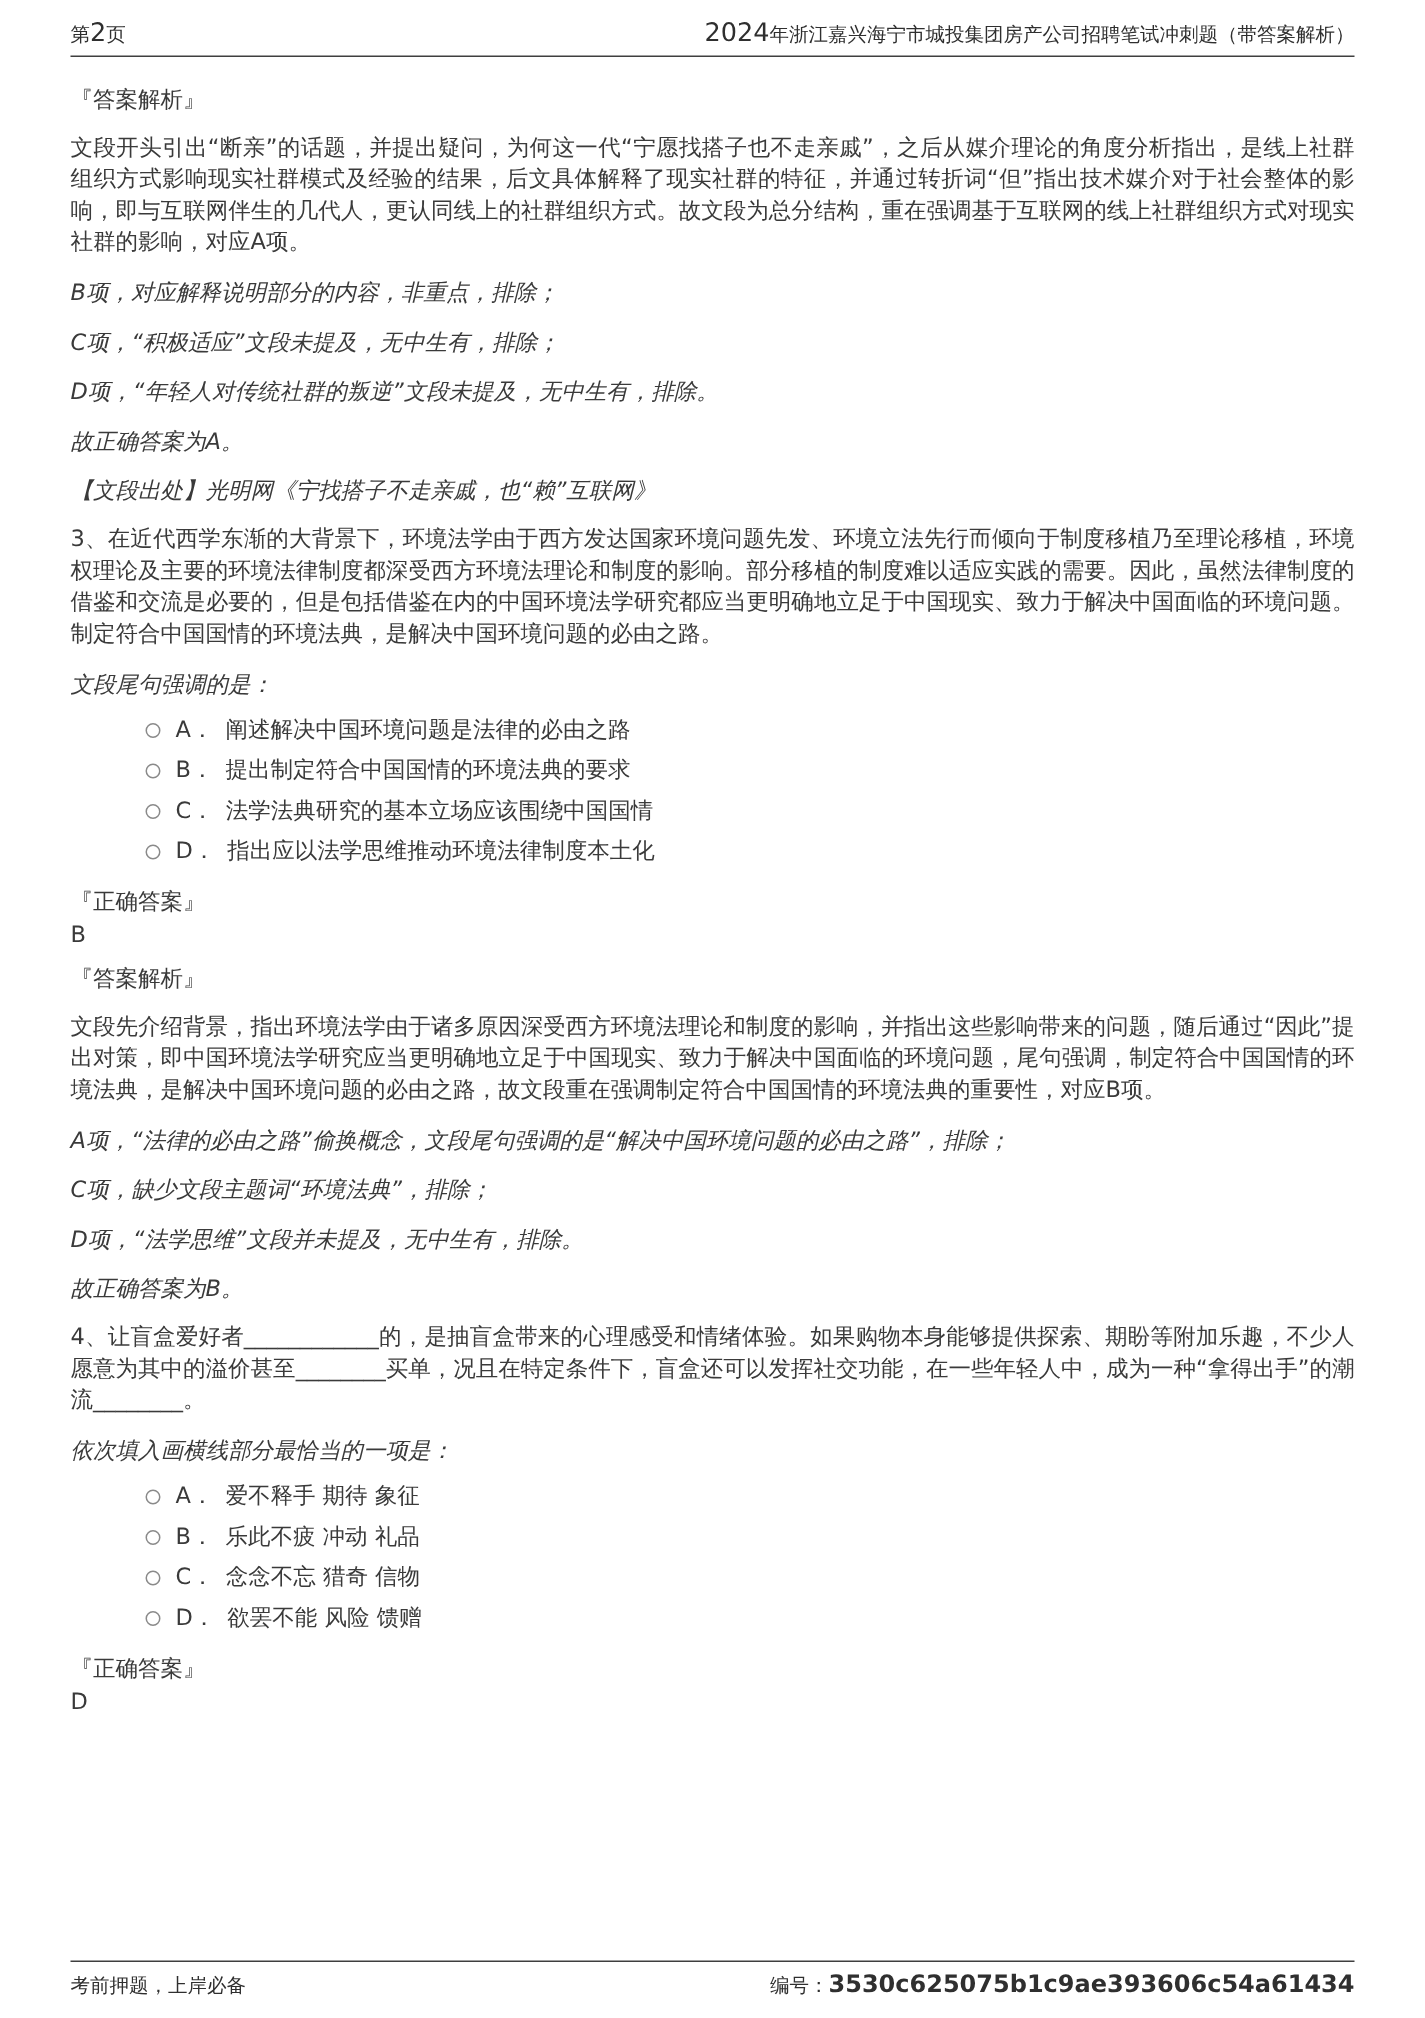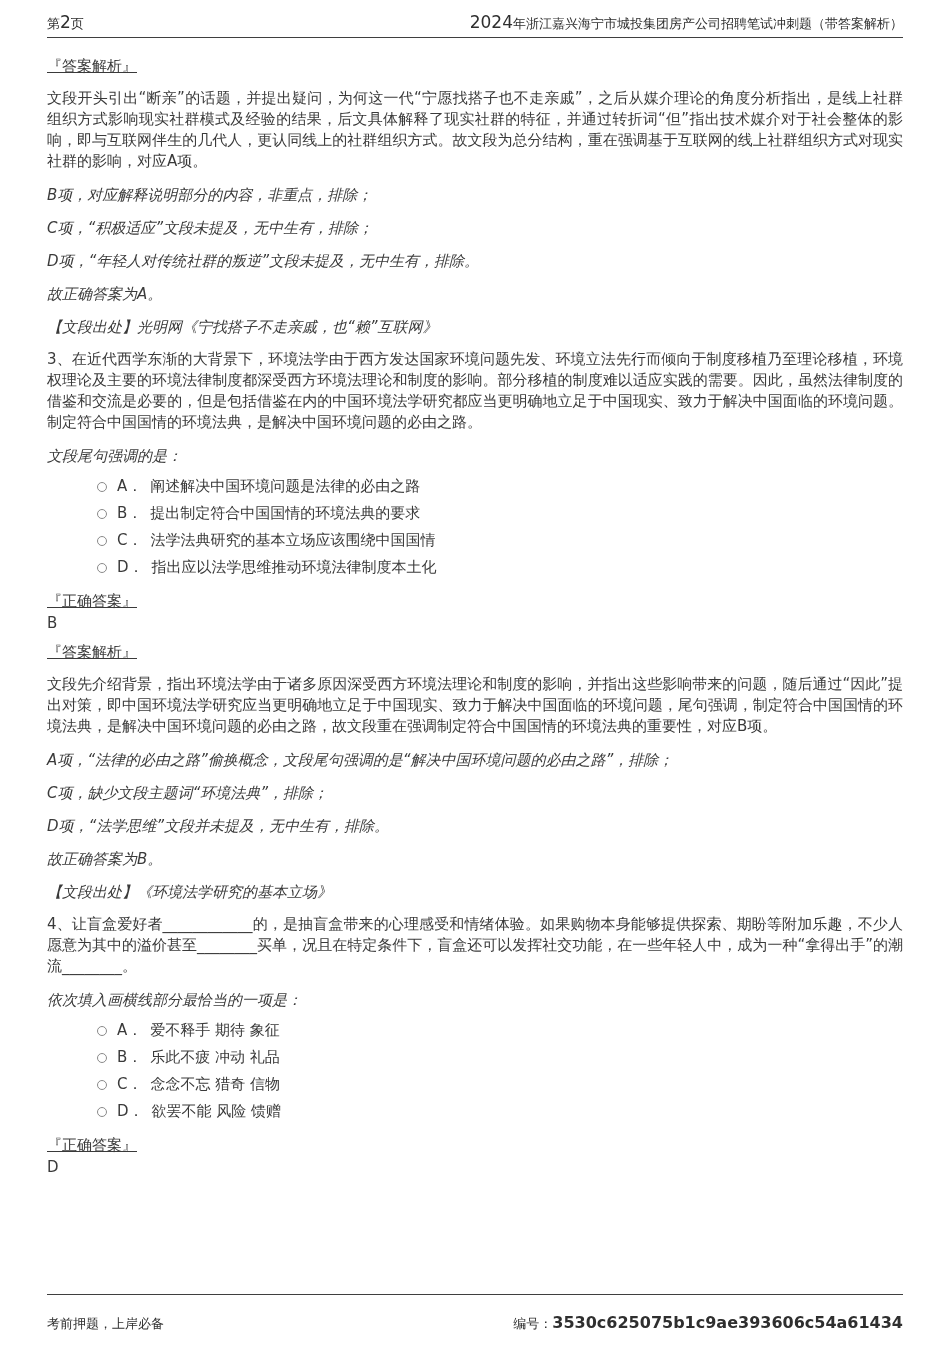--- a/index.html
+++ b/index.html
@@ -17,41 +17,41 @@
     border-bottom:1.5px solid #3f3f3f;
     padding-bottom:3px;
     font-size:13px; color:#2f2f2f;
     line-height:20px;
   }
   .pageno .num { font-size:17px; font-family:"DejaVu Sans",sans-serif; }
   .doc-title .year { font-size:17px; }
   .content {
     position:absolute; top:46px; left:47px; right:47px;
   }
-  .sec-label { font-size:15px; line-height:20px; margin:10px 0 0;text-decoration:underline; }
+  .sec-label { font-size:15px; line-height:20px; margin:10px 0 0; }
   .para {
     font-size:15px; line-height:21px; text-align:justify;
     margin:12px 0 0; word-break:break-all;
   }
   .note { font-size:15px; line-height:20px; margin:13px 0 0;font-style:italic; }
   .options { margin:7px 0 0; }
   .option {
     display:flex; align-items:center; height:27px;
     margin-left:50px; font-size:15px;
   }
   .radio {
     width:10px; height:10px; box-sizing:border-box;
     border:1.5px solid #8a8a8a; border-radius:50%;
     margin-right:10px; flex:none; background:#fff;
   }
   .opt-label { margin-right:8px; }
   .answer-letter { font-size:15px; line-height:18px; margin:3px 0 0; }
   .footer {
     position:absolute; left:47px; right:47px; bottom:12px;
-    border-top:1.5px solid #3f3f3f; padding-top:18px;
+    border-top:1.5px solid #3f3f3f; padding-top:5px;
     display:flex; justify-content:space-between; align-items:flex-end;
     font-size:13px; color:#2f2f2f;
   }
   .footer .code { font-size:16px;font-weight:bold; }
 </style>
 </head>
 <body>
 
 <div class="header">
   <div class="pageno">
@@ -99,21 +99,20 @@
   </div>
 
   <div class="sec-label">『正确答案』</div>
   <div class="answer-letter">B</div>
   <div class="sec-label">『答案解析』</div>
   <p class="para">文段先介绍背景，指出环境法学由于诸多原因深受西方环境法理论和制度的影响，并指出这些影响带来的问题，随后通过“因此”提出对策，即中国环境法学研究应当更明确地立足于中国现实、致力于解决中国面临的环境问题，尾句强调，制定符合中国国情的环境法典，是解决中国环境问题的必由之路，故文段重在强调制定符合中国国情的环境法典的重要性，对应B项。</p>
   <p class="note">A项，“法律的必由之路”偷换概念，文段尾句强调的是“解决中国环境问题的必由之路”，排除；</p>
   <p class="note">C项，缺少文段主题词“环境法典”，排除；</p>
   <p class="note">D项，“法学思维”文段并未提及，无中生有，排除。</p>
   <p class="note">故正确答案为B。</p>
-  <p class="note">【文段出处】《环境法学研究的基本立场》</p>
 
   <p class="para">4、让盲盒爱好者____________的，是抽盲盒带来的心理感受和情绪体验。如果购物本身能够提供探索、期盼等附加乐趣，不少人愿意为其中的溢价甚至________买单，况且在特定条件下，盲盒还可以发挥社交功能，在一些年轻人中，成为一种“拿得出手”的潮流________。</p>
   <p class="note">依次填入画横线部分最恰当的一项是：</p>
 
   <div class="options">
     <div class="option">
       <span class="radio"></span>
       <span class="opt-label">A．</span>
       <span class="opt-text">爱不释手 期待 象征</span>
     </div>

